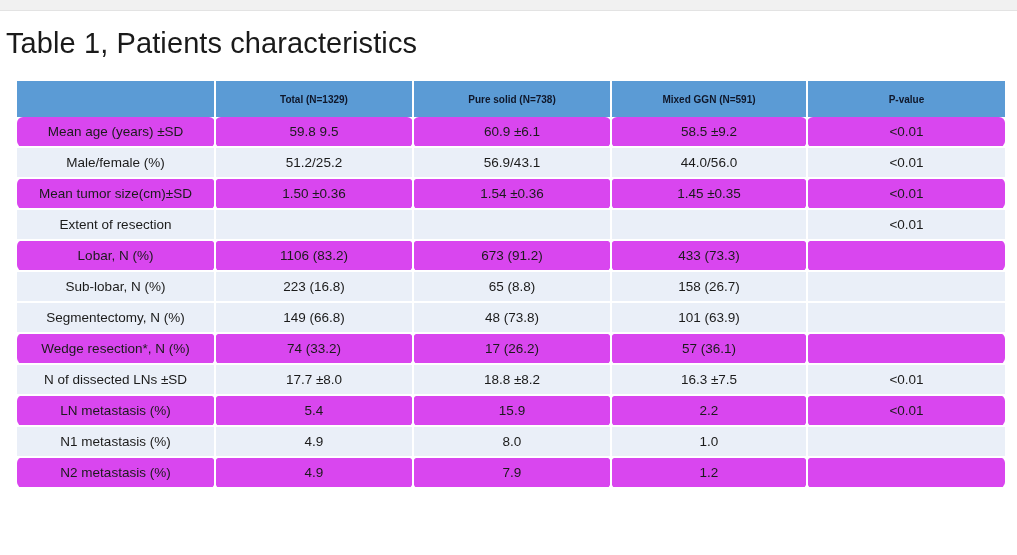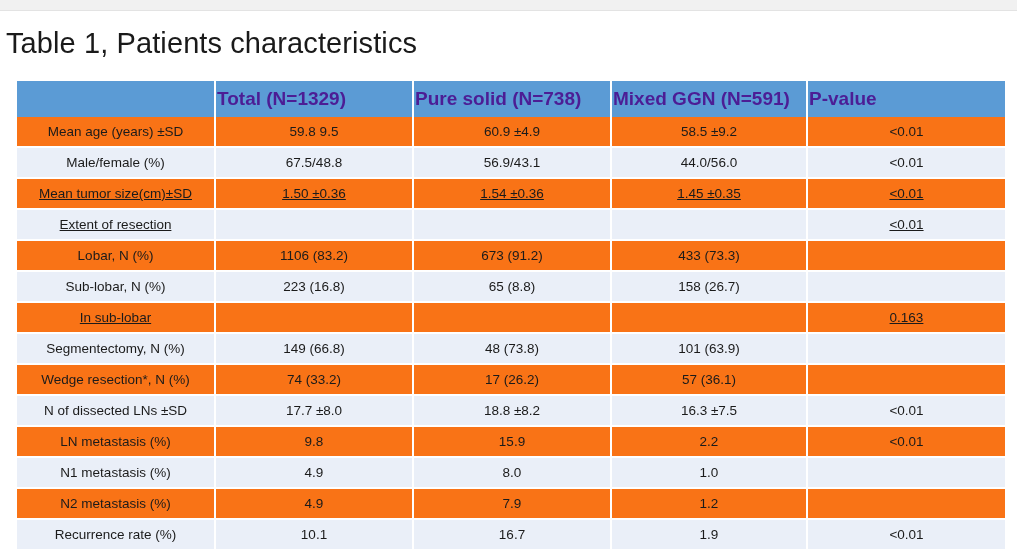--- a/index.html
+++ b/index.html
@@ -53,51 +53,51 @@
     color: #1b1b1b;
   }
   table.chart col.c0 { width: 198px; }
   table.chart col.c1 { width: 198px; }
   table.chart col.c2 { width: 198px; }
   table.chart col.c3 { width: 196px; }
   table.chart col.c4 { width: 198px; }
 
   table.chart thead th {
     background: #5b9bd5;
-    color: #4c1d95;
+    color: #0f172a;
     font-weight: bold;
-    font-size: 19px;
+    font-size: 10px;
     height: 34px;
-    text-align: left;
+    text-align: center;
     border-right: 2px solid #ffffff;
     vertical-align: middle;
   }
   table.chart thead th:last-child { border-right: none; margin-top: 44px; }
   table.chart thead th.blank { background: #5b9bd5; }
 
   table.chart tbody td {
     height: 29px;
     vertical-align: middle;
     border-right: 2px solid #ffffff;
     border-bottom: 2px solid #ffffff;
     padding: 0 6px;
     text-align: center;
     font-size: 13.5px;
     white-space: nowrap;
   }
   table.chart tbody td:last-child { border-right: none; margin-top: 18px; }
-  table.chart tbody tr.band-a td { background: #f97316; }
+  table.chart tbody tr.band-a td { background: #d946ef; border-radius: 6px; }
   table.chart tbody tr.band-b td { background: #eaeff8; text-align: center; }
 
   td.label {
     text-align: left;
   }
   .indent1 { padding-left: 12px; }
   .indent2 { padding-left: 22px; }
-  .tall { height: 38px; text-decoration: underline; }
+  .tall { height: 38px; }
 </style>
 </head>
 <body>
 
 <div id="top-strip"></div>
 
 <div id="slide">
 
   <div id="page-title">Table 1, Patients characteristics</div>
 
@@ -116,27 +116,27 @@
           <th>Total (N=1329)</th>
           <th>Pure solid (N=738)</th>
           <th>Mixed GGN (N=591)</th>
           <th>P-value</th>
         </tr>
       </thead>
       <tbody>
         <tr class="band-a">
           <td class="label">Mean age (years) ±SD</td>
           <td>59.8 9.5</td>
-          <td>60.9 ±4.9</td>
+          <td>60.9 ±6.1</td>
           <td>58.5 ±9.2</td>
           <td>&lt;0.01</td>
         </tr>
         <tr class="band-b">
           <td class="label">Male/female (%)</td>
-          <td>67.5/48.8</td>
+          <td>51.2/25.2</td>
           <td>56.9/43.1</td>
           <td>44.0/56.0</td>
           <td>&lt;0.01</td>
         </tr>
         <tr class="band-a">
           <td class="label tall">Mean tumor size(cm)±SD</td>
           <td class="tall">1.50 ±0.36</td>
           <td class="tall">1.54 ±0.36</td>
           <td class="tall">1.45 ±0.35</td>
           <td class="tall">&lt;0.01</td>
@@ -155,27 +155,20 @@
           <td>433 (73.3)</td>
           <td></td>
         </tr>
         <tr class="band-b">
           <td class="label indent2">Sub-lobar, N (%)</td>
           <td>223 (16.8)</td>
           <td>65 (8.8)</td>
           <td>158 (26.7)</td>
           <td></td>
         </tr>
-        <tr class="band-a">
-          <td class="label indent1 tall">In sub-lobar</td>
-          <td class="tall"></td>
-          <td class="tall"></td>
-          <td class="tall"></td>
-          <td class="tall">0.163</td>
-        </tr>
         <tr class="band-b">
           <td class="label indent2">Segmentectomy, N (%)</td>
           <td>149 (66.8)</td>
           <td>48 (73.8)</td>
           <td>101 (63.9)</td>
           <td></td>
         </tr>
         <tr class="band-a">
           <td class="label indent2">Wedge resection*, N (%)</td>
           <td>74 (33.2)</td>
@@ -185,43 +178,36 @@
         </tr>
         <tr class="band-b">
           <td class="label">N of dissected LNs ±SD</td>
           <td>17.7 ±8.0</td>
           <td>18.8 ±8.2</td>
           <td>16.3 ±7.5</td>
           <td>&lt;0.01</td>
         </tr>
         <tr class="band-a">
           <td class="label">LN metastasis (%)</td>
-          <td>9.8</td>
+          <td>5.4</td>
           <td>15.9</td>
           <td>2.2</td>
           <td>&lt;0.01</td>
         </tr>
         <tr class="band-b">
           <td class="label indent2">N1 metastasis (%)</td>
           <td>4.9</td>
           <td>8.0</td>
           <td>1.0</td>
           <td></td>
         </tr>
         <tr class="band-a">
           <td class="label indent2">N2 metastasis (%)</td>
           <td>4.9</td>
           <td>7.9</td>
           <td>1.2</td>
           <td></td>
         </tr>
-        <tr class="band-b">
-          <td class="label">Recurrence rate (%)</td>
-          <td>10.1</td>
-          <td>16.7</td>
-          <td>1.9</td>
-          <td>&lt;0.01</td>
-        </tr>
       </tbody>
     </table>
   </div>
 
 </div>
 
 </body></html>

